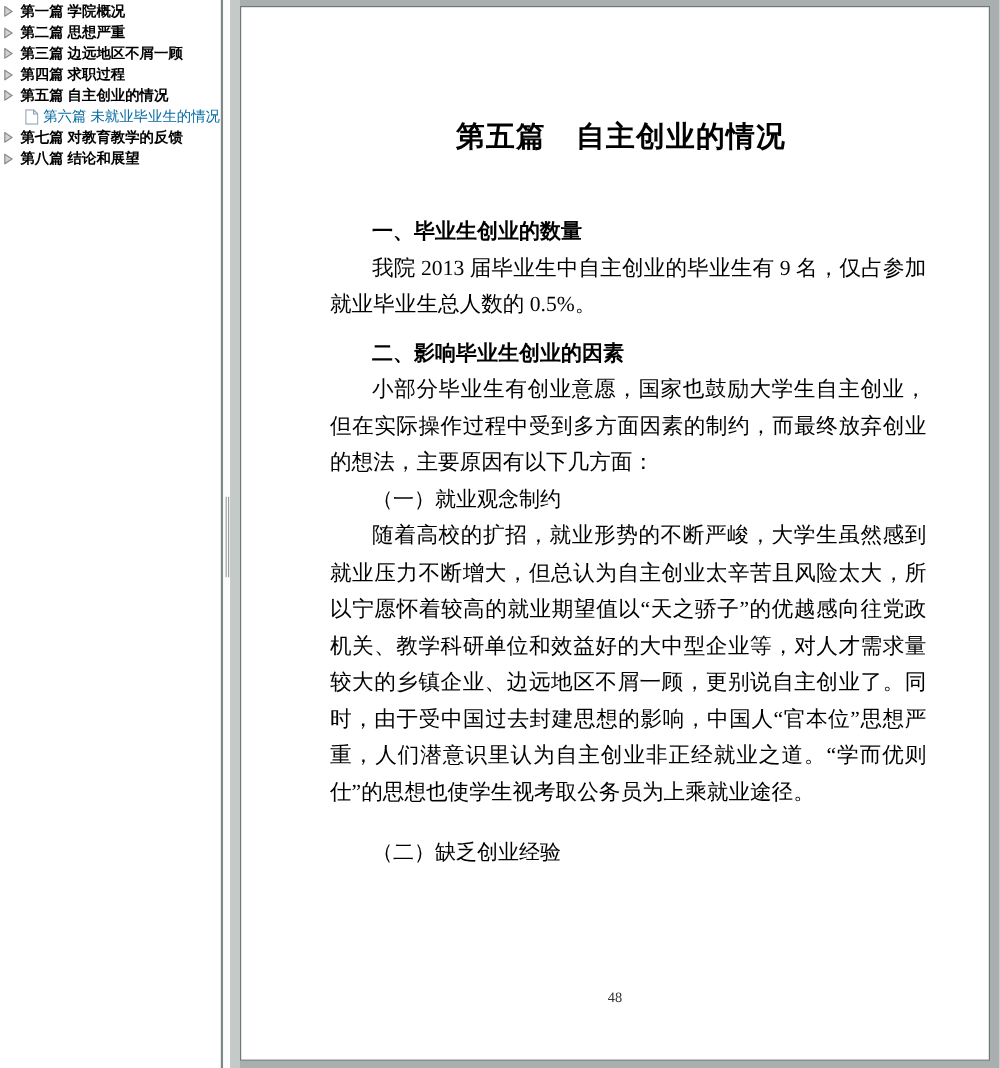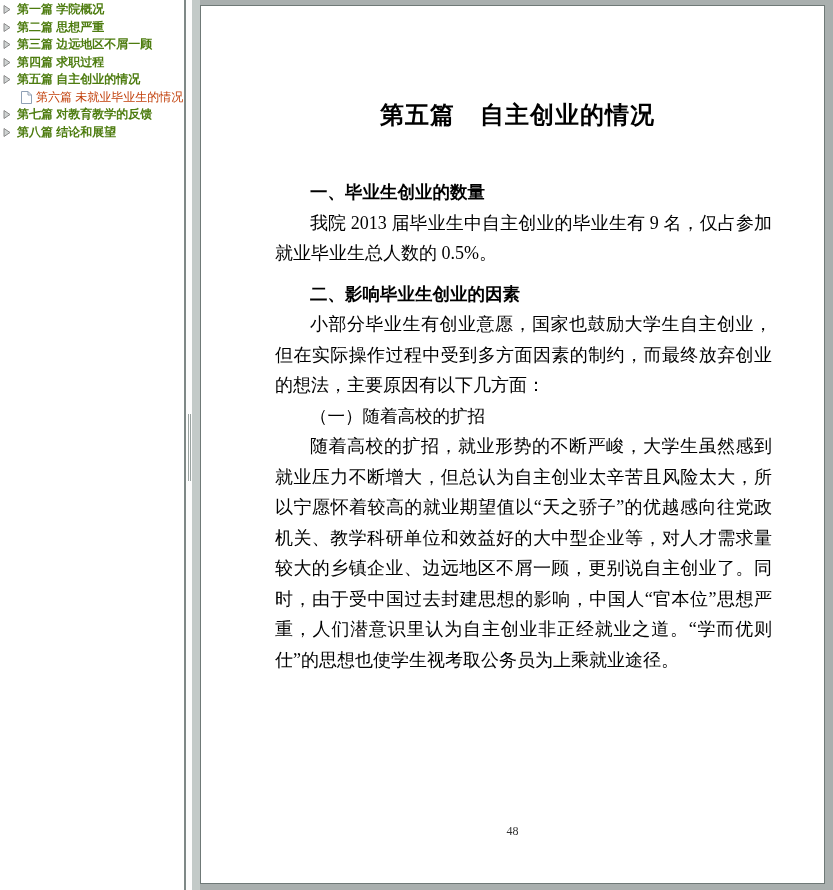--- a/index.html
+++ b/index.html
@@ -10,28 +10,28 @@
   }
 
   
   .sidebar {
     position:absolute; left:0; top:0; width:186px; height:890px;
     background:#ffffff; border-right:2px solid #7e8886; box-sizing:border-box;
     padding-top:1px; overflow:hidden;
   }
   .tree-row {
     display:flex; align-items:center; height:17.5px;
-    font-size:12px; font-weight:bold; color:#4d7c0f; white-space:nowrap;
+    font-size:12px; font-weight:bold; color:#000000; white-space:nowrap;
     cursor:default;
   }
   .tree-row .tri {
     width:14px; padding-left:3px; display:flex; align-items:center; flex:0 0 auto;
   }
   .tree-row.child {
-    font-weight:normal; color:#c2410c; padding-left:21px; font-size:12px;
+    font-weight:normal; color:#0369a1; padding-left:21px; font-size:12px;
   }
   .tree-row.child .doc-ic {
     width:15px; display:flex; align-items:center; flex:0 0 auto;
   }
   .tree-row .lbl { flex:0 0 auto; }
 
   
   .splitter {
     position:absolute; left:186px; top:0; width:6px; height:890px;
     background:#fcfcfc; cursor:ew-resize;
@@ -183,23 +183,24 @@
       <div class="page-title">第五篇　自主创业的情况</div>
 
       <div class="sec-heading h1">一、毕业生创业的数量</div>
 
       <p class="para">我院 2013 届毕业生中自主创业的毕业生有 9 名，仅占参加就业毕业生总人数的 0.5%。</p>
 
       <div class="sec-heading h2">二、影响毕业生创业的因素</div>
 
       <p class="para">小部分毕业生有创业意愿，国家也鼓励大学生自主创业，但在实际操作过程中受到多方面因素的制约，而最终放弃创业的想法，主要原因有以下几方面：</p>
 
-      <div class="sub-heading s1">（一）随着高校的扩招</div>
+      <div class="sub-heading s1">（一）就业观念制约</div>
 
       <p class="para">随着高校的扩招，就业形势的不断严峻，大学生虽然感到就业压力不断增大，但总认为自主创业太辛苦且风险太大，所以宁愿怀着较高的就业期望值以“天之骄子”的优越感向往党政机关、教学科研单位和效益好的大中型企业等，对人才需求量较大的乡镇企业、边远地区不屑一顾，更别说自主创业了。同时，由于受中国过去封建思想的影响，中国人“官本位”思想严重，人们潜意识里认为自主创业非正经就业之道。“学而优则仕”的思想也使学生视考取公务员为上乘就业途径。</p>
 
+      <div class="sub-heading s2">（二）缺乏创业经验</div>
 
 
     </div>
 
     <div class="pagenum">48</div>
   </div>
 </div>
 
 </body></html>

